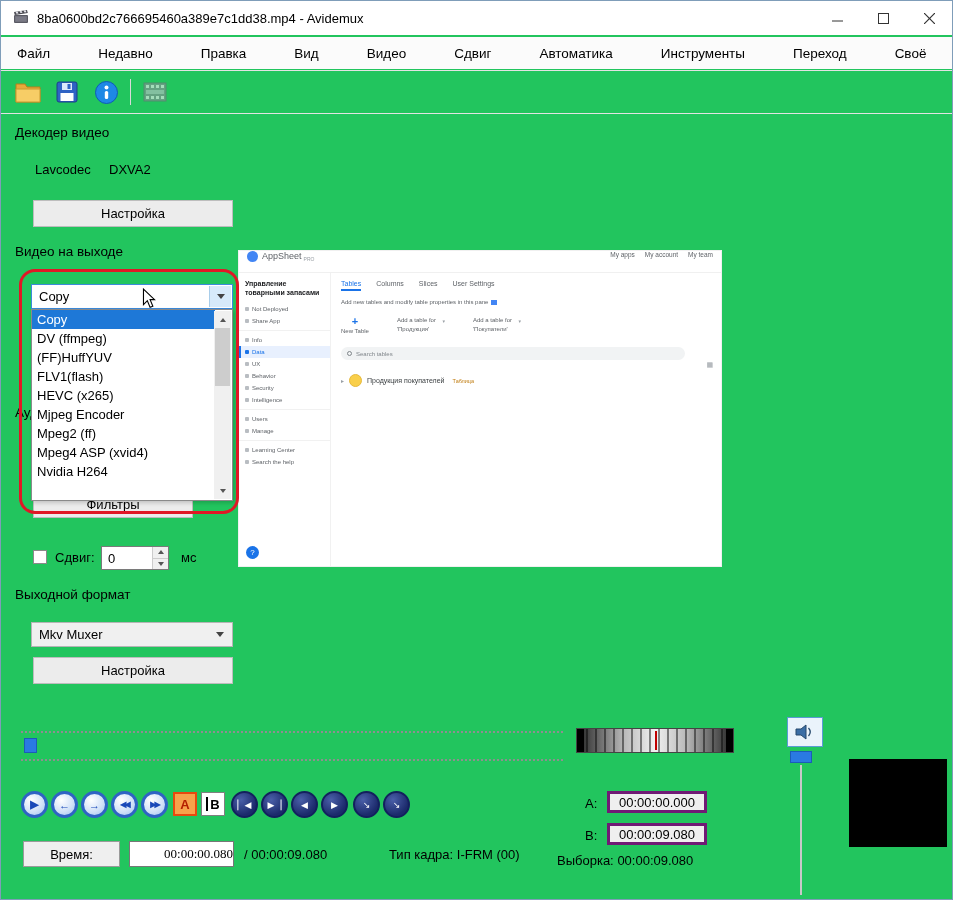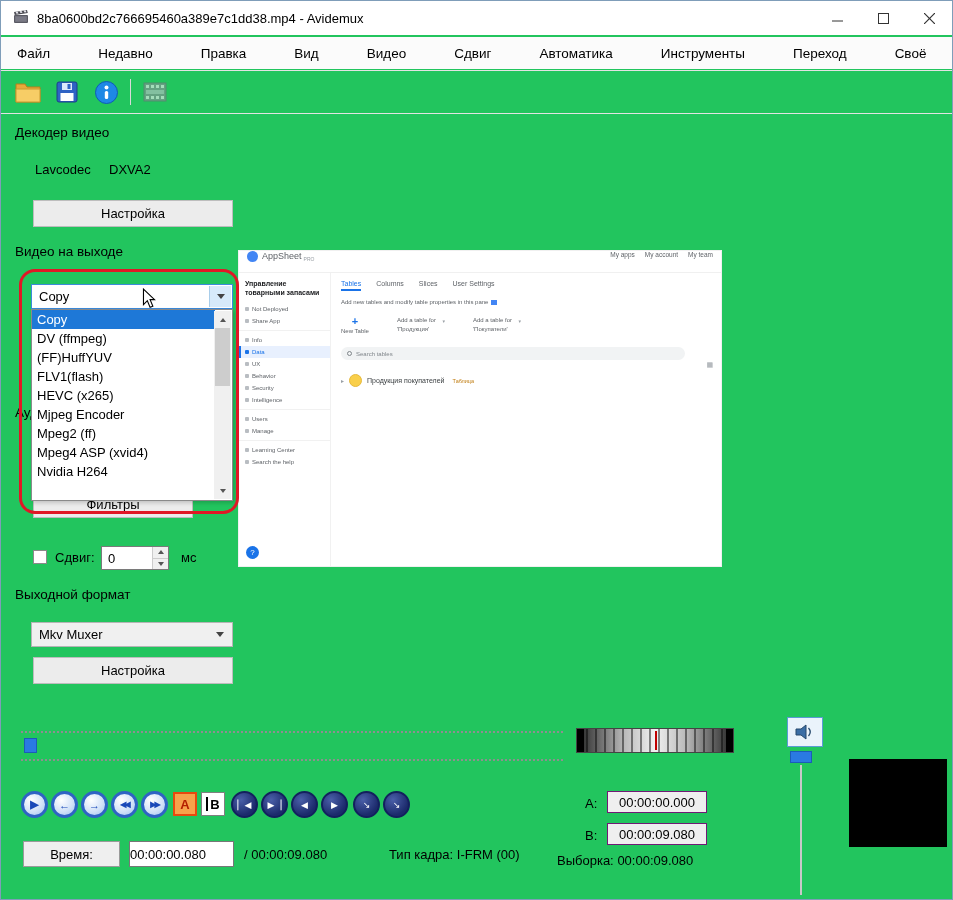--- a/index.html
+++ b/index.html
@@ -115,23 +115,23 @@
   
   .cbtn{position:absolute;width:27px;height:27px;border-radius:50%;display:flex;align-items:center;justify-content:center;cursor:default;}
   .cbtn.blue{border:3px solid #2f63c4;background:radial-gradient(circle at 35% 30%,#ffffff,#cfe0f7 60%,#9cc0ee);color:#1a49b8;font-size:11px;font-weight:bold;}
   .cbtn.dark{border:2px solid #13205e;background:radial-gradient(circle at 35% 30%,#4a5fa8,#1b2a6b 70%);color:#fff;font-size:9px;}
   .cbtn .sm{font-size:8px;letter-spacing:-2px;}
   .mbtn{position:absolute;width:24px;height:24px;display:flex;align-items:center;justify-content:center;font-weight:bold;font-size:13px;cursor:default;}
   .mbtn.a{border:2px solid #e8490f;background:#f7a24b;color:#b31f00;}
   .mbtn.b{border:1px solid #808080;background:#fff;color:#000;}
   .mbtn.b::before{content:"";width:2px;height:14px;background:#000;margin-right:2px;}
 
-  .valbox{position:absolute;background:#efefef;border:1px solid #701a75;font-size:13px;display:flex;align-items:center;justify-content:center;}
+  .valbox{position:absolute;background:#efefef;border:3px solid #701a75;font-size:13px;display:flex;align-items:center;justify-content:center;}
   .timebtn{position:absolute;background:#efefef;border:1px solid #9a9a9a;font-size:13px;display:flex;align-items:center;justify-content:center;}
-  .timeinput{position:absolute;border:1px solid #777;background:#fff;font-size:13px;font-family:Liberation Sans, sans-serif;text-align:left;}
+  .timeinput{position:absolute;border:1px solid #777;background:#fff;font-size:13px;font-family:Liberation Serif, serif;text-align:right;}
   .cursor{position:absolute;left:141px;top:287px;z-index:60;}
 </style>
 </head>
 <body>
 
 <div id="win">
 
   <div class="titlebar">
     <span>
       <svg width="16" height="16" viewBox="0 0 16 16">

